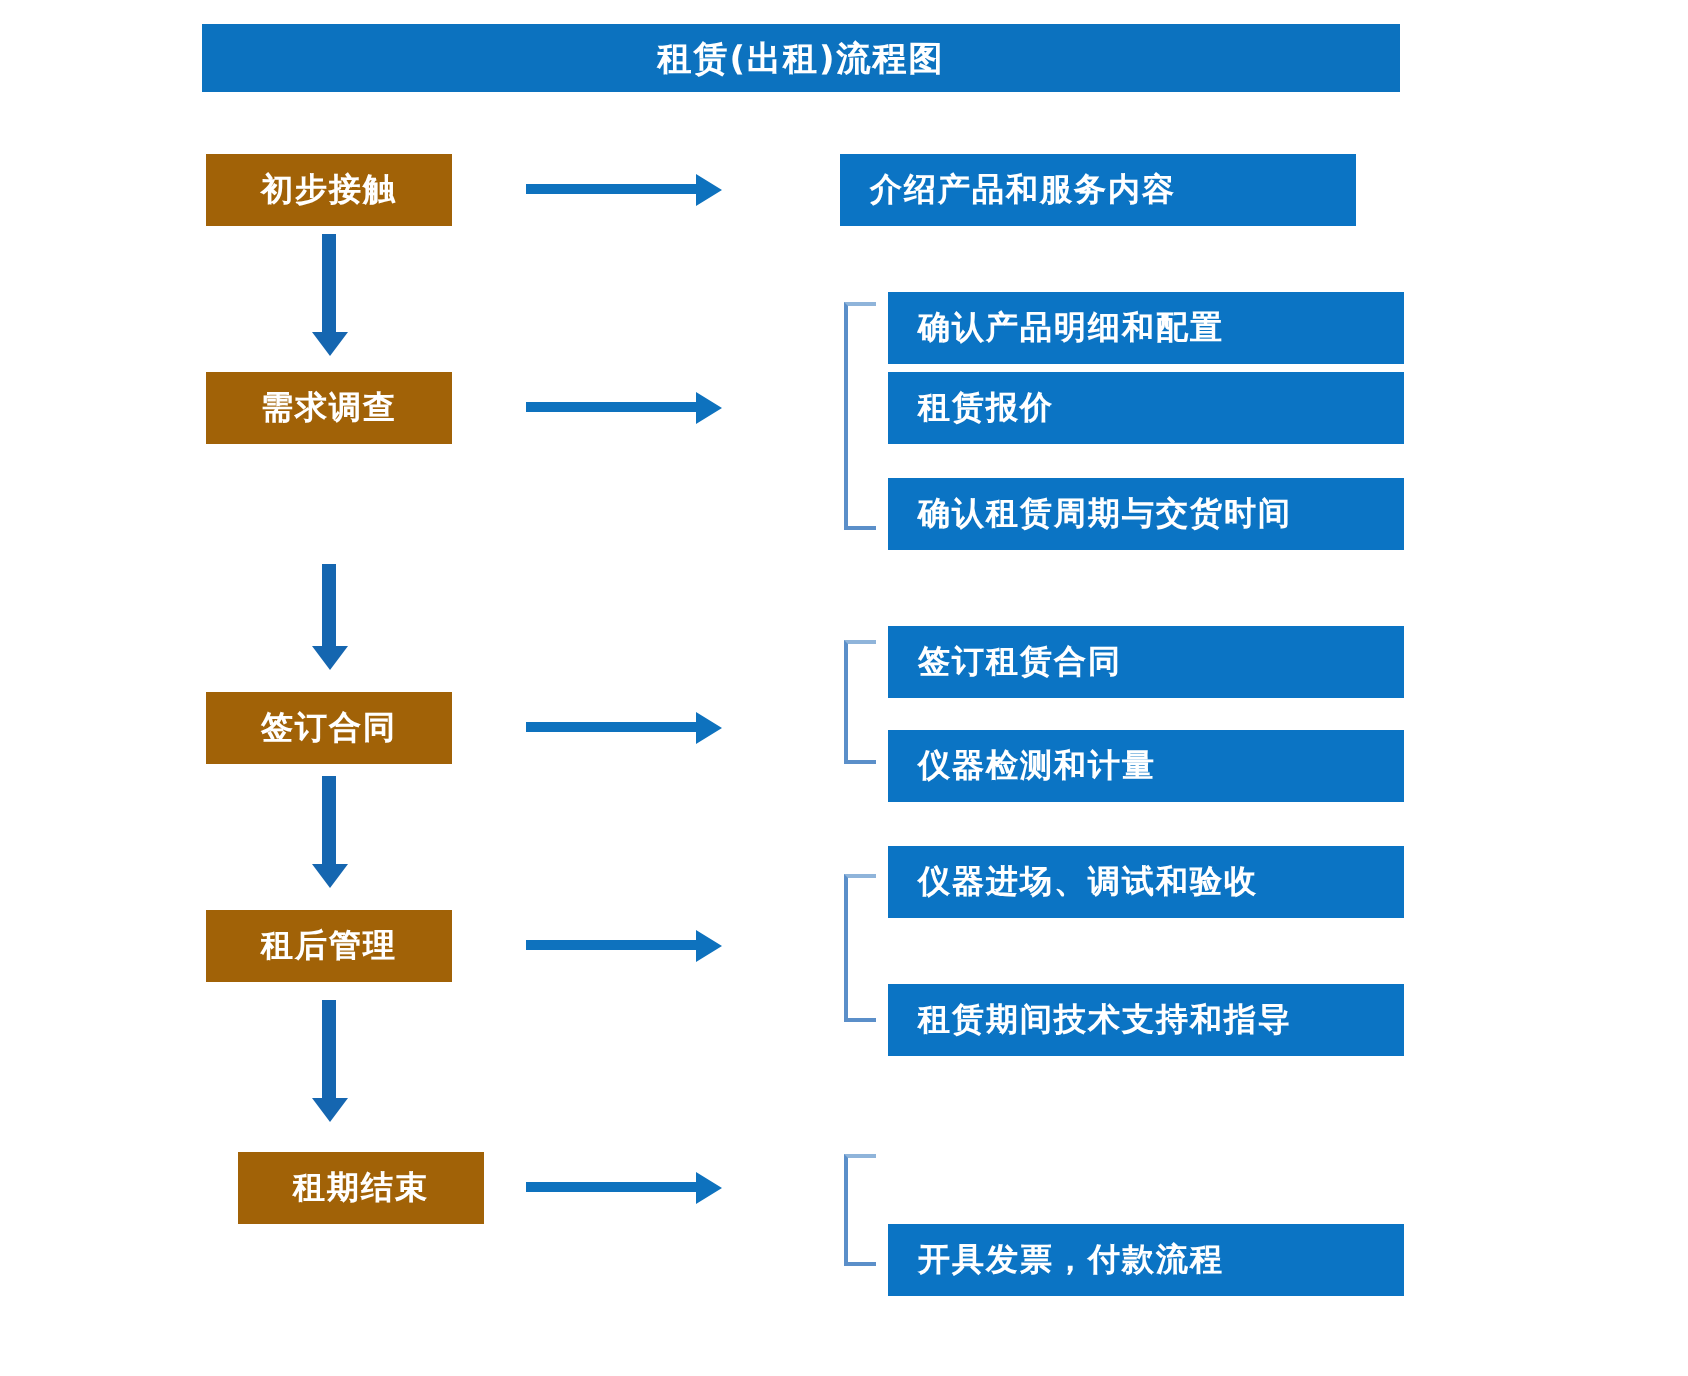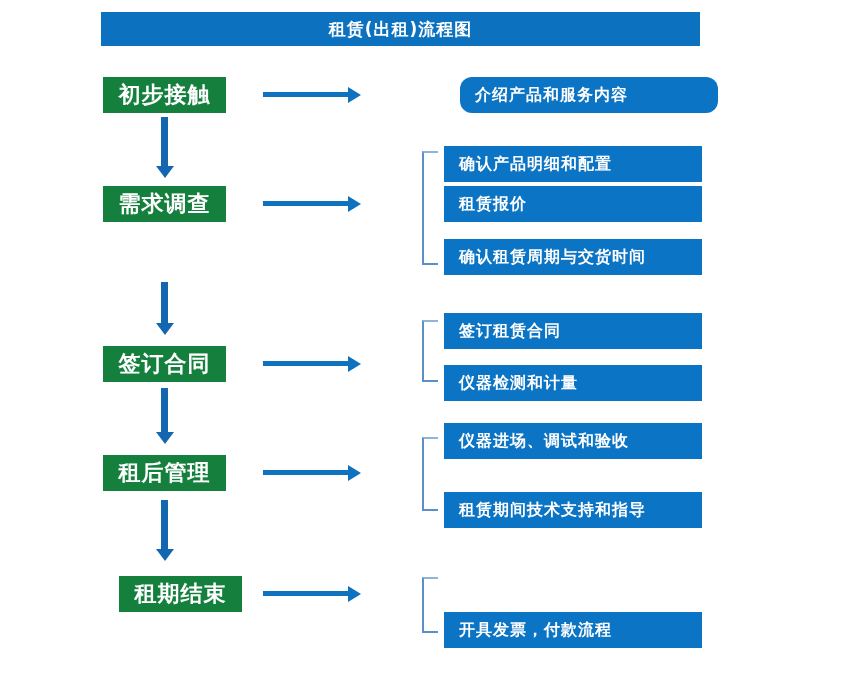--- a/index.html
+++ b/index.html
@@ -24,22 +24,22 @@
   }
   .title-bar{
     left:101px;top:12px;width:599px;height:34px;
     justify-content:center;
     font-size:17px;
     background:#0C72BF;
   }
   .stage-box{
     width:123px;height:36px;
     justify-content:center;
-    font-size:22px;
-    background:#15803d;
+    font-size:16px;
+    background:#a16207;
   }
   .detail-box{
     width:258px;height:36px;
     justify-content:flex-start;
     padding-left:15px;
     font-size:16px;
     background:#0B74C4;
   }
 
   
@@ -128,21 +128,21 @@
     </div>
   <div class="h-arrow" style="top:591px;">
       <span class="head"></span>
     </div>
 
   <div class="bracket" style="top:151px;height:114px;"></div>
   <div class="bracket" style="top:320px;height:62px;"></div>
   <div class="bracket" style="top:437px;height:74px;"></div>
   <div class="bracket" style="top:577px;height:56px;"></div>
 
-  <div class="box detail-box" style="left:460px;top:77px;border-radius:12px;">介绍产品和服务内容</div>
+  <div class="box detail-box" style="left:420px;top:77px;">介绍产品和服务内容</div>
   <div class="box detail-box" style="left:444px;top:134px;margin-top:12px;">确认产品明细和配置</div>
   <div class="box detail-box" style="left:444px;top:186px;">租赁报价</div>
   <div class="box detail-box" style="left:444px;top:239px;">确认租赁周期与交货时间</div>
   <div class="box detail-box" style="left:444px;top:313px;">签订租赁合同</div>
   <div class="box detail-box" style="left:444px;top:365px;">仪器检测和计量</div>
   <div class="box detail-box" style="left:444px;top:423px;">仪器进场、调试和验收</div>
   <div class="box detail-box" style="left:444px;top:492px;">租赁期间技术支持和指导</div>
   <div class="box detail-box" style="left:444px;top:612px;">开具发票，付款流程</div>
 
 </div>

